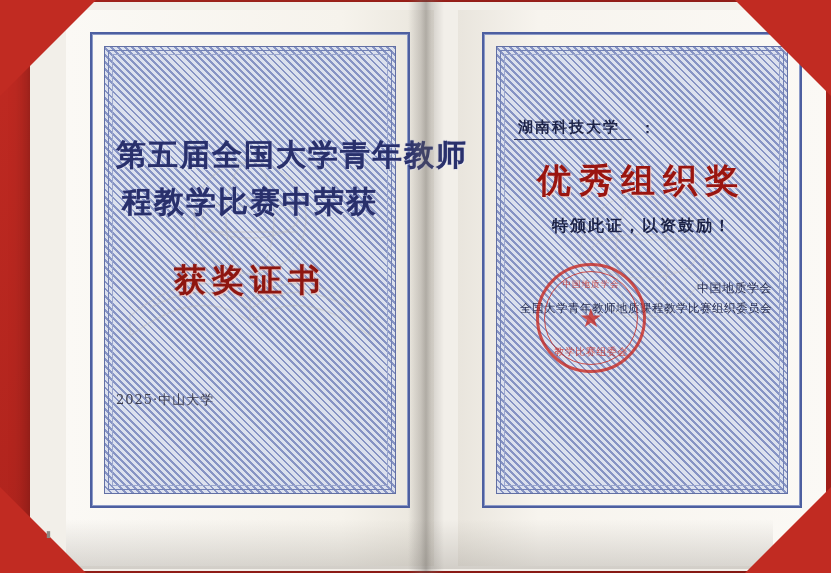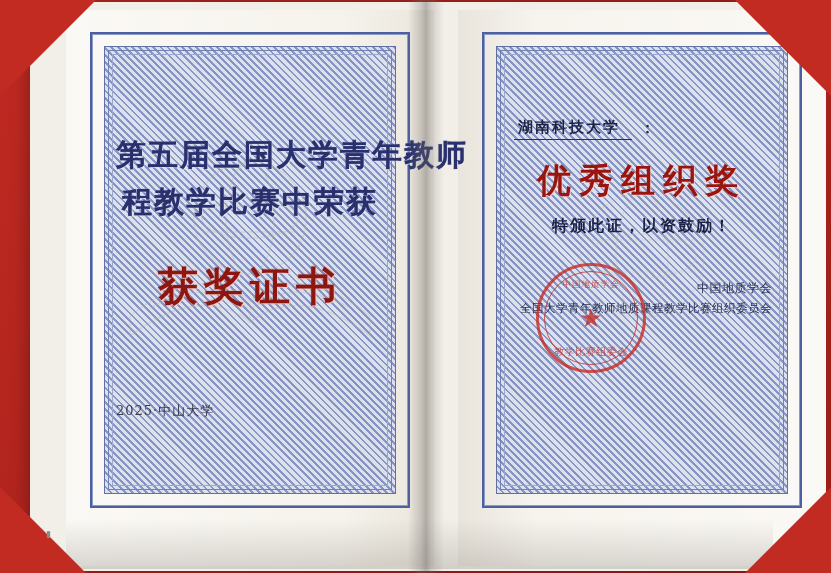--- a/index.html
+++ b/index.html
@@ -160,21 +160,21 @@
     text-shadow: 0 0 1px #4a53a0, 1px 1px 0 rgba(255,255,255,0.5);
     line-height: 1.55;
     white-space: nowrap;
   }
   .title-line.l2 { font-size: 30px; }
   .award-title {
     margin-top: 34px;
     text-align: center;
     font-family: "DejaVu Serif", serif;
     font-weight: bold;
-    font-size: 40px;
+    font-size: 32px;
     letter-spacing: 6px;
     color: #8e1610;
     text-shadow: 1px 1px 0 rgba(255,210,200,0.7), 0 0 2px rgba(140,20,15,0.5);
   }
   .issuer-line {
     margin-top: 88px;
     text-align: left;
     font-family: "DejaVu Serif", serif;
     font-size: 13px;
     color: #3b3b4d;

